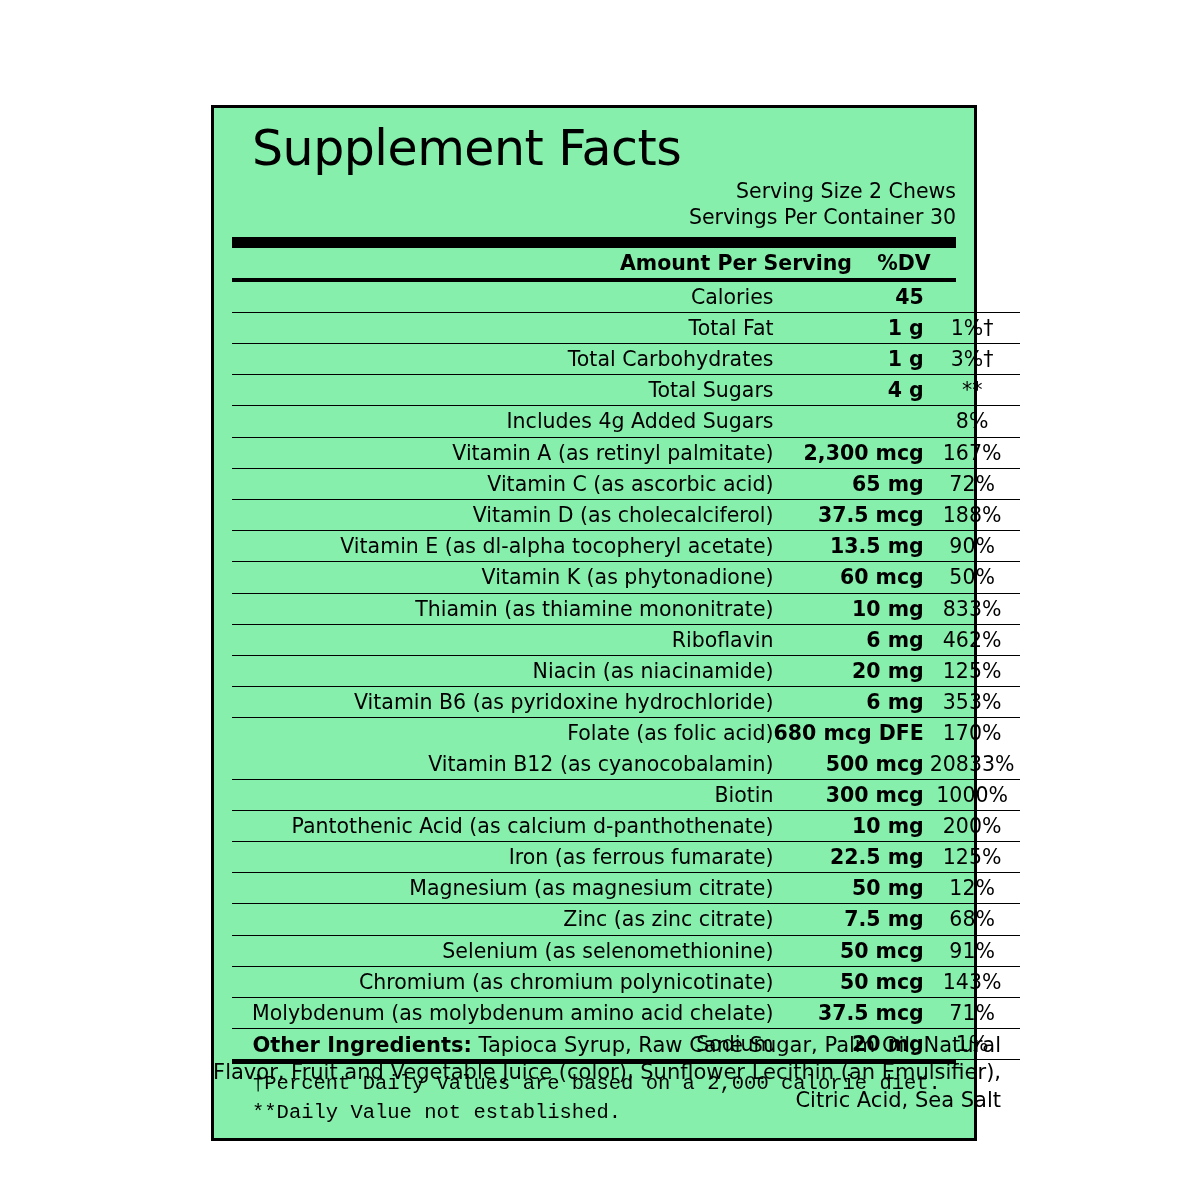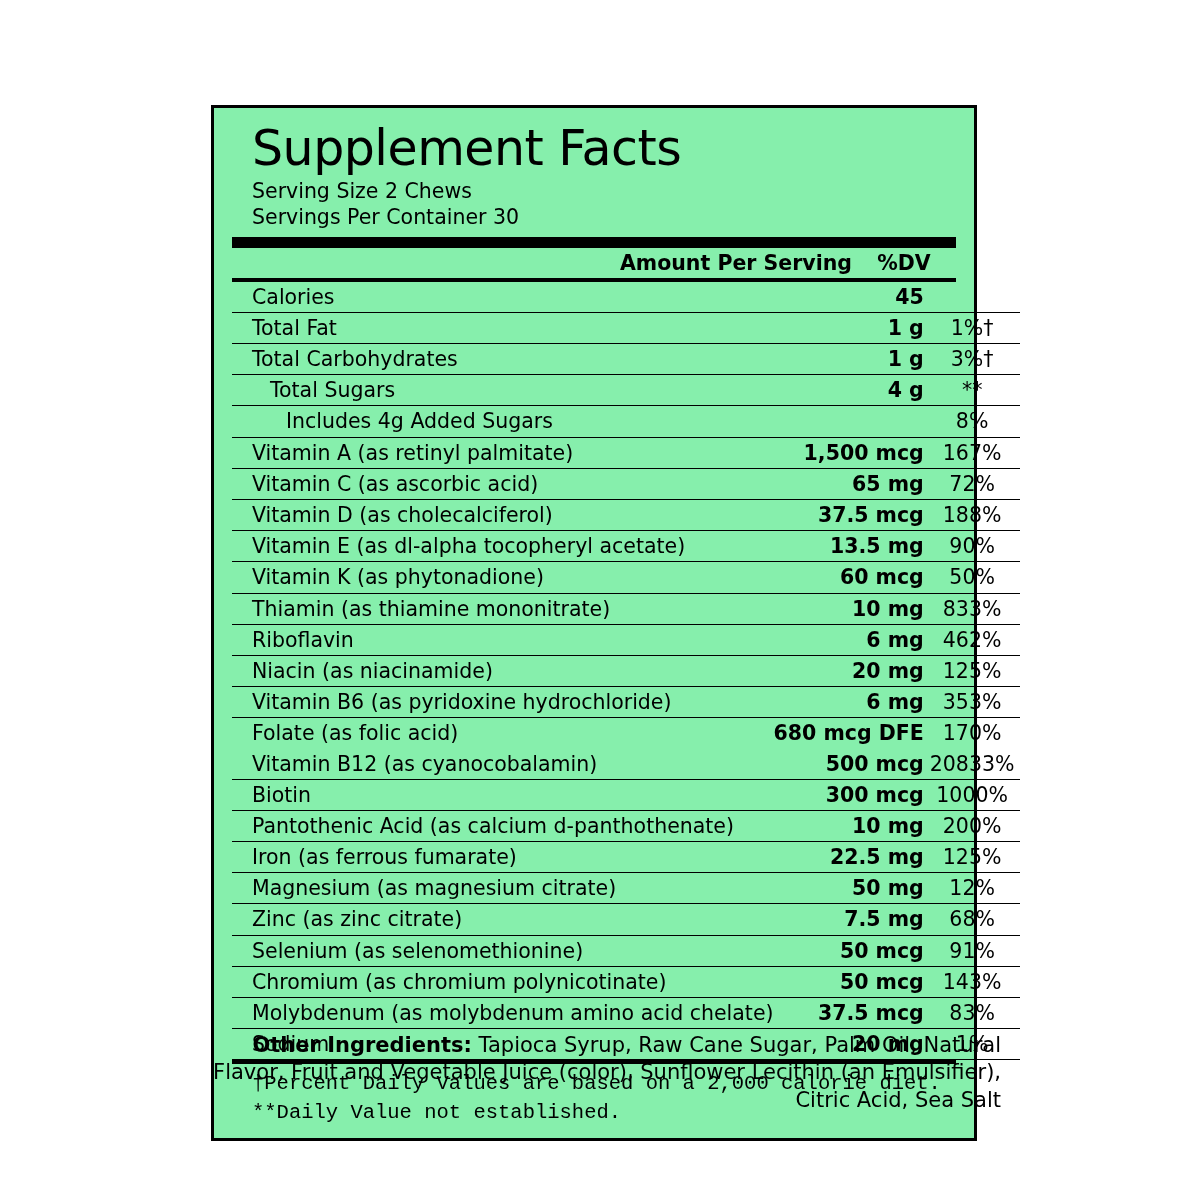--- a/index.html
+++ b/index.html
@@ -29,20 +29,21 @@
     font-size: 49px;
     font-weight: 400;
     letter-spacing: -0.5px;
     line-height: 1.12;
     margin: 6px 0 2px 20px;
   }
   .serving-line {
     font-size: 20.5px;
     line-height: 1.26;
     margin-left: 20px;
+    text-align: right;
   }
   .rule-thick {
     height: 11px;
     background: #000000;
     margin-top: 6px;
   }
   .rule-med {
     height: 4px;
     background: #000000;
   }
@@ -54,21 +55,21 @@
   table.facts td {
     padding: 3px 0 3px 0;
     vertical-align: bottom;
     border-bottom: 1.5px solid #000000;
     line-height: 1.18;
   }
   table.facts tr.no-rule td {
     border-bottom: none;
   }
   .c-name {
-    text-align: left;
+    text-align: right;
     padding-left: 20px !important;
     white-space: nowrap;
   }
   .c-amt {
     text-align: right;
     white-space: nowrap;
     padding-right: 6px !important;
     font-weight: bold;
   }
   .c-dv {
@@ -148,21 +149,21 @@
           <td class="c-amt">4 g</td>
           <td class="c-dv">**</td>
         </tr>
         <tr>
           <td class="c-name indent2">Includes 4g Added Sugars</td>
           <td class="c-amt"></td>
           <td class="c-dv">8%</td>
         </tr>
         <tr>
           <td class="c-name">Vitamin A (as retinyl palmitate)</td>
-          <td class="c-amt">1,500 mcg</td>
+          <td class="c-amt">2,300 mcg</td>
           <td class="c-dv">167%</td>
         </tr>
         <tr>
           <td class="c-name">Vitamin C (as ascorbic acid)</td>
           <td class="c-amt">65 mg</td>
           <td class="c-dv">72%</td>
         </tr>
         <tr>
           <td class="c-name">Vitamin D (as cholecalciferol)</td>
           <td class="c-amt">37.5 mcg</td>
@@ -239,21 +240,21 @@
           <td class="c-dv">91%</td>
         </tr>
         <tr>
           <td class="c-name">Chromium (as chromium polynicotinate)</td>
           <td class="c-amt">50 mcg</td>
           <td class="c-dv">143%</td>
         </tr>
         <tr>
           <td class="c-name">Molybdenum (as molybdenum amino acid chelate)</td>
           <td class="c-amt">37.5 mcg</td>
-          <td class="c-dv">83%</td>
+          <td class="c-dv">71%</td>
         </tr>
         <tr>
           <td class="c-name">Sodium</td>
           <td class="c-amt">20 mg</td>
           <td class="c-dv">1%</td>
         </tr>
       </tbody>
   </table>
 
   <div class="rule-med"></div>

